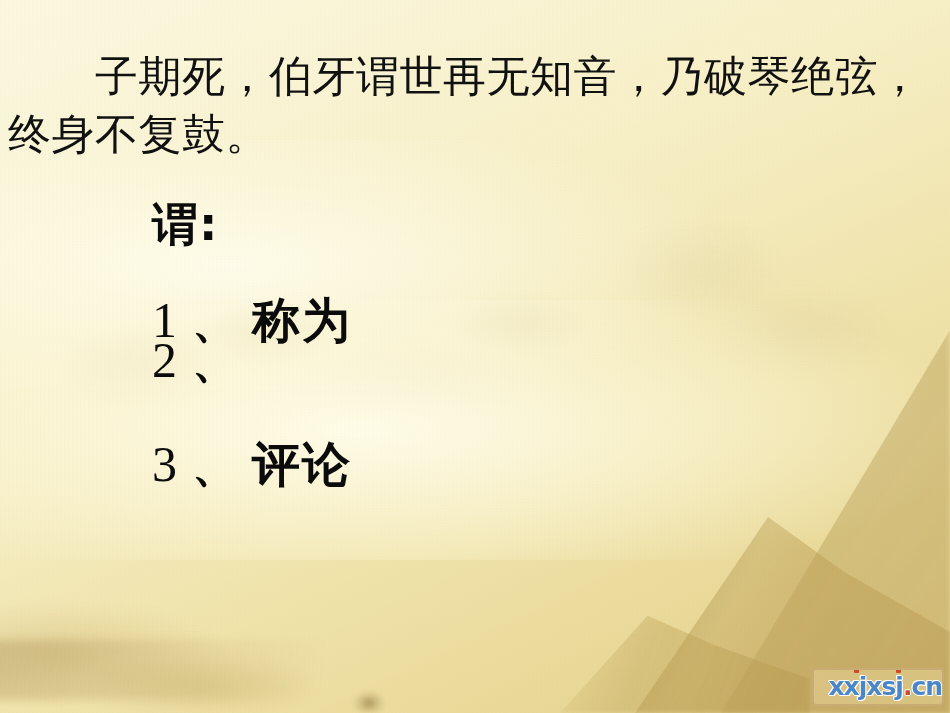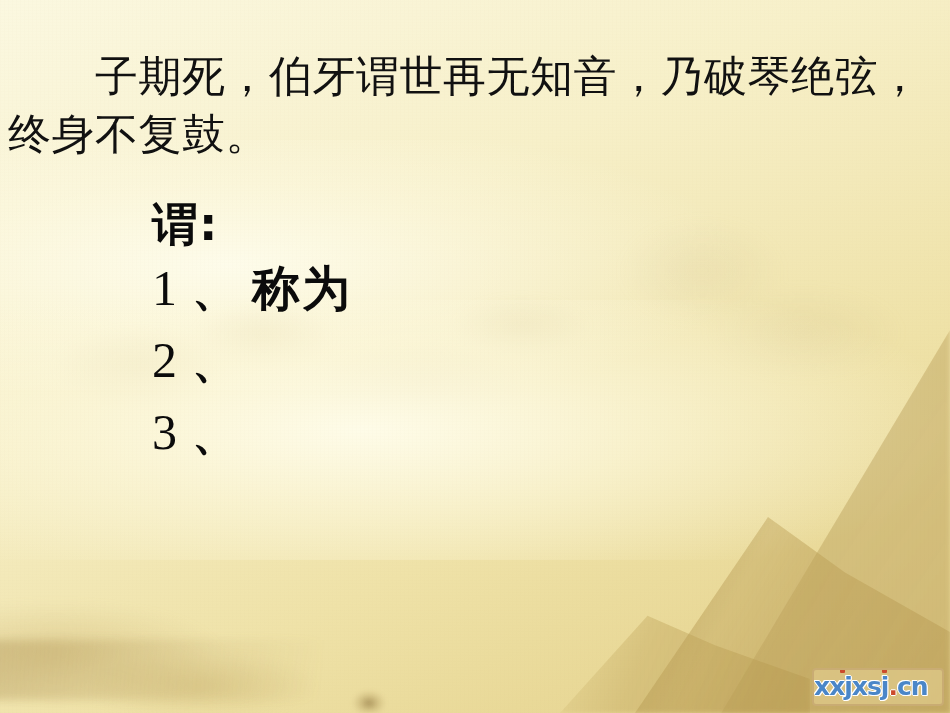--- a/index.html
+++ b/index.html
@@ -214,36 +214,37 @@
     flex: 0 0 60px;
     padding-left: 8px;
   }
 
   .note-text {
     font-family: "DejaVu Sans", "Liberation Sans", sans-serif;
     font-weight: bold;
     font-size: 48px;
     line-height: 72px;
     letter-spacing: 2px;
+    margin-top: 32px;
   }
 
   
   #watermark {
     position: absolute;
     left: 812px;
     top: 668px;
     width: 132px;
     height: 38px;
     box-sizing: border-box;
     border: 2px solid #c9ac73;
     border-radius: 4px;
     background: rgba(233, 214, 152, 0.55);
     display: flex;
     align-items: center;
-    justify-content: flex-start;
+    justify-content: flex-end;
     overflow: hidden;
   }
 
   #watermark-inner {
     position: relative;
     font-family: "DejaVu Sans", "Liberation Sans", sans-serif;
     font-weight: bold;
     font-size: 25px;
     line-height: 26px;
     letter-spacing: -1px;
@@ -305,20 +306,21 @@
     </div>
 
     <div class="note-row">
       <span class="note-num">2</span>
       <span class="note-sep">、</span>
     </div>
 
     <div class="note-row">
       <span class="note-num">3</span>
       <span class="note-sep">、</span>
+      <span class="note-text">评论</span>
     </div>
 
   </div>
 
   <div id="watermark">
     <div id="watermark-inner">
       <span class="wm-tick" id="wm-tick-a"></span>
       <span class="wm-tick" id="wm-tick-b"></span>
       <span>xxjxsj</span><span class="wm-dot">.</span><span>cn</span>
     </div>

